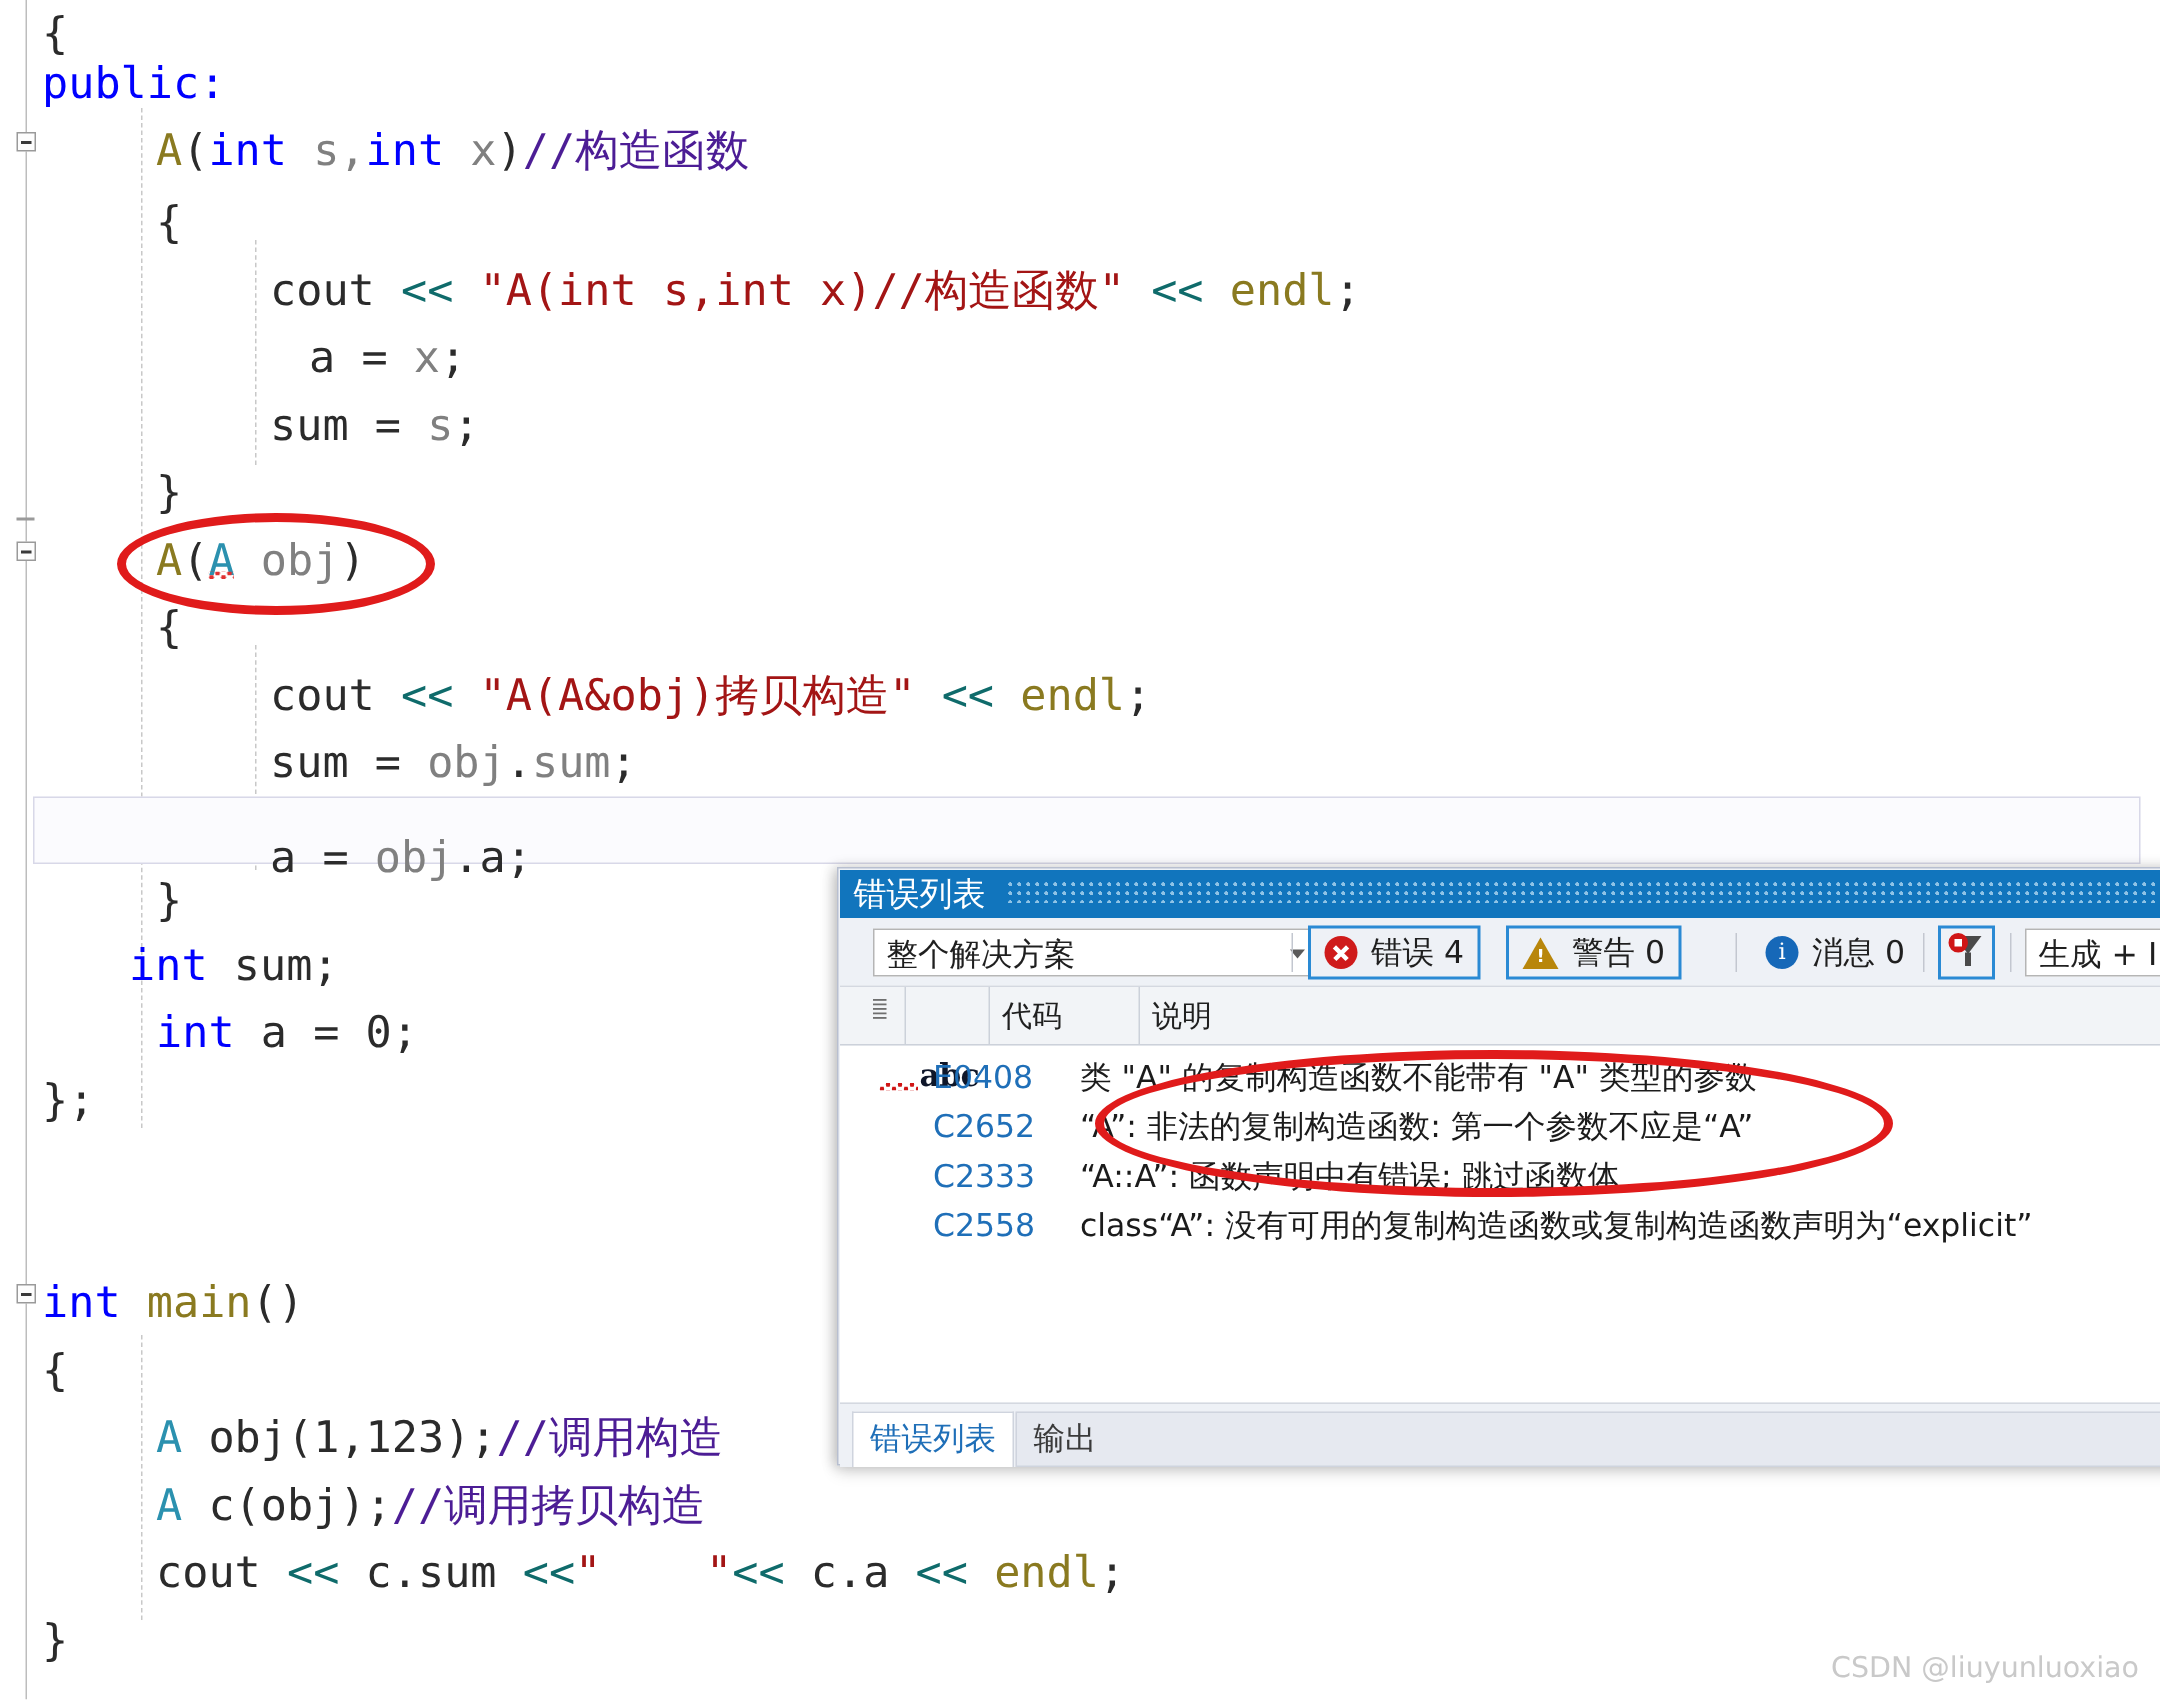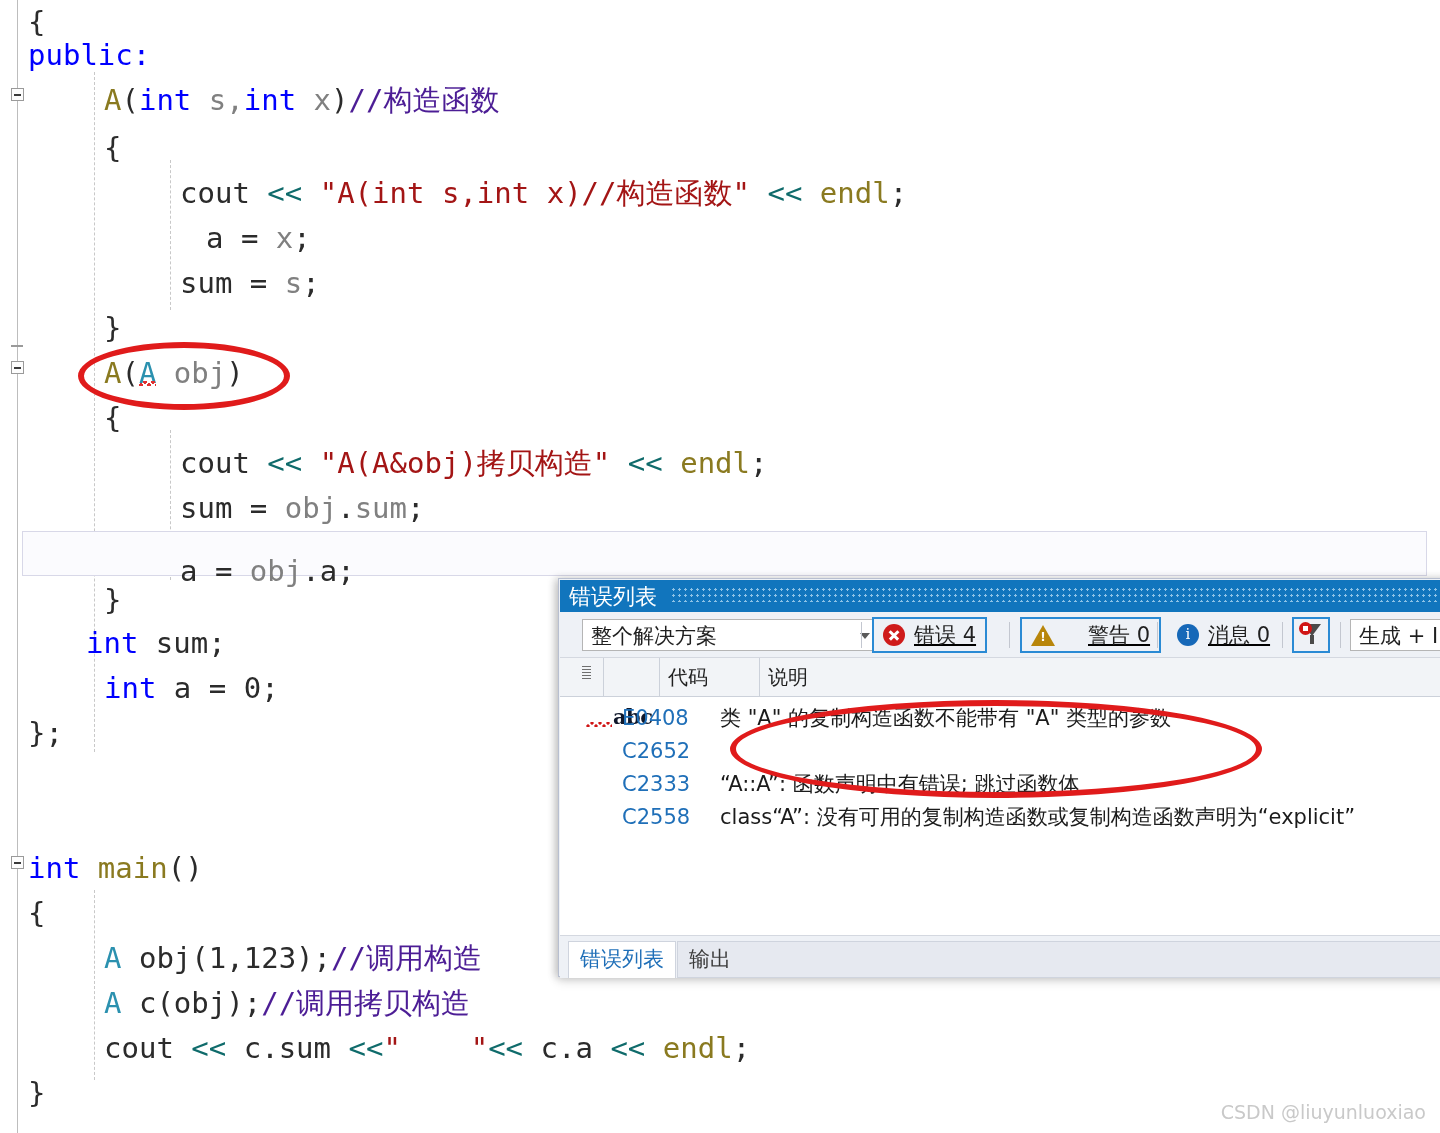--- a/index.html
+++ b/index.html
@@ -108,21 +108,21 @@
     white-space:nowrap;overflow:hidden;
   }
   .combo .caret{
     position:absolute;right:8px;top:13px;width:0;height:0;
     border-left:5px solid transparent;border-right:5px solid transparent;
     border-top:6px solid #5a5a5a;
   }
 
   .filter-btn{
     position:absolute;top:5px;height:36px;box-sizing:border-box;
-    background:#eef1f6;display:flex;align-items:center;text-decoration:underline;
+    background:#eef1f6;display:flex;align-items:center;
   }
   .filter-btn.active{border:2px solid #2a8ad4;}
   .filter-btn .fb-label{
     font-size:21px;color:#1f1f1f;white-space:nowrap;
   }
   .sep{
     position:absolute;top:10px;width:1px;height:26px;background:#c3c7d0;
   }
 
   .ico-err{
@@ -306,21 +306,21 @@
 
     <div class="sep" style="left:301px;"></div>
 
     <div class="filter-btn active" style="left:312px;padding:0 9px;">
       <span class="ico-err"></span>
       <span class="fb-label" style="margin-left:9px;">错误 4</span>
     </div>
 
     <div class="sep" style="left:449px;"></div>
 
-    <div class="filter-btn active" style="left:460px;padding:0 9px;gap:24px;">
+    <div class="filter-btn active" style="left:444px;padding:0 9px;">
       <span class="ico-warn"></span>
       <span class="fb-label" style="margin-left:9px;">警告 0</span>
     </div>
 
     <div class="sep" style="left:597px;"></div>
 
     <div class="filter-btn" style="left:608px;padding:0 9px;">
       <span class="ico-info"></span>
       <span class="fb-label" style="margin-left:9px;">消息 0</span>
     </div>
@@ -351,20 +351,21 @@
     </div>
     <div id="err-rows">
         <div class="err-row" style="top: 44px;">
           <span class="row-icon"><span class="abc-icon"><span class="abc-t">abc</span><span class="abc-sq"></span></span></span>
           <span class="row-code">E0408</span>
           <span class="row-desc">类 "A" 的复制构造函数不能带有 "A" 类型的参数</span>
         </div>
         <div class="err-row" style="top: 77px;">
           <span class="row-icon"><span class="ico-err"></span></span>
           <span class="row-code">C2652</span>
+          <span class="row-desc">“A”: 非法的复制构造函数: 第一个参数不应是“A”</span>
         </div>
         <div class="err-row" style="top: 110px;">
           <span class="row-icon"><span class="ico-err"></span></span>
           <span class="row-code">C2333</span>
           <span class="row-desc">“A::A”: 函数声明中有错误; 跳过函数体</span>
         </div>
         <div class="err-row" style="top: 143px;">
           <span class="row-icon"><span class="ico-err"></span></span>
           <span class="row-code">C2558</span>
           <span class="row-desc">class“A”: 没有可用的复制构造函数或复制构造函数声明为“explicit”</span>

